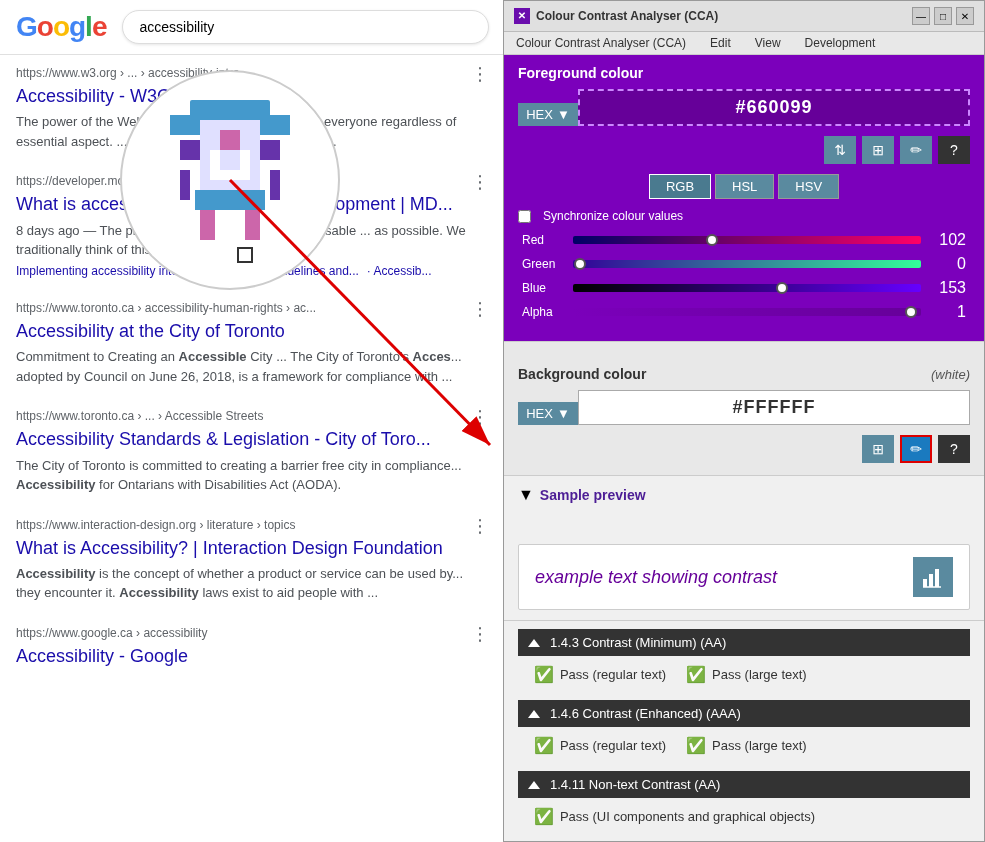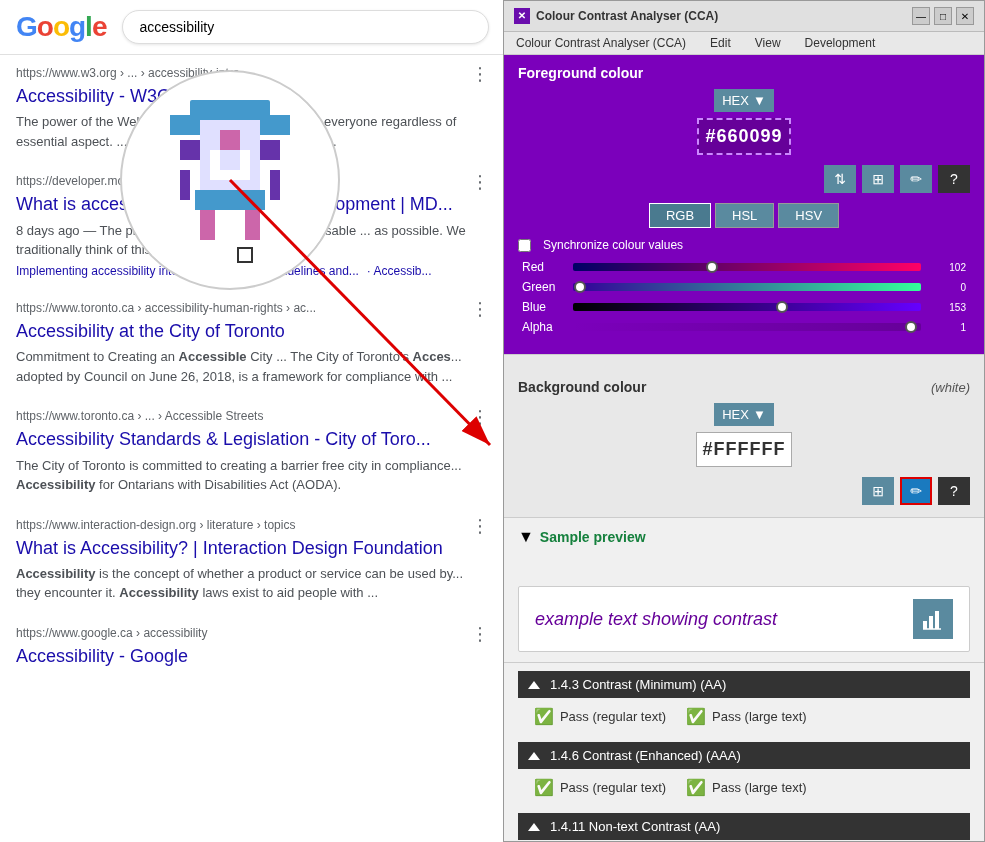--- a/index.html
+++ b/index.html
@@ -219,24 +219,22 @@
 
     .section-title {
       color: white;
       font-size: 14px;
       font-weight: bold;
       margin-bottom: 8px;
     }
 
     .hex-row {
       display: flex;
-      align-items: center;
-      gap: 6px;
+      align-items: flex-end;
       margin-bottom: 10px;
-      flex-direction: column;
     }
 
     .hex-dropdown {
       background: #5a8a9f;
       color: white;
       border: none;
       padding: 4px 8px;
       font-size: 13px;
       cursor: pointer;
       display: flex;
@@ -356,21 +354,21 @@
       height: 12px;
       background: white;
       border: 2px solid #555;
       border-radius: 50%;
       top: -2px;
       transform: translateX(-50%);
     }
 
     .slider-value {
       color: white;
-      font-size: 10px;
+      font-size: 16px;
       width: 30px;
       text-align: right;
     }
 
     
     .bg-section {
       background: #e8e8e8;
       padding: 24px 14px 12px;
       border-top: 1px solid #ccc;
     }
@@ -441,21 +439,21 @@
     .sample-header {
       display: flex;
       align-items: center;
       gap: 6px;
       margin-bottom: 8px;
     }
 
     .sample-title {
       font-size: 14px;
       font-weight: bold;
-      color: #15803d;
+      color: #4c1d95;
     }
 
     .sample-preview-box {
       background: white;
       border: 1px solid #ccc;
       padding: 12px 16px;
       border-radius: 2px;
       display: flex;
       align-items: center;
       justify-content: space-between;

